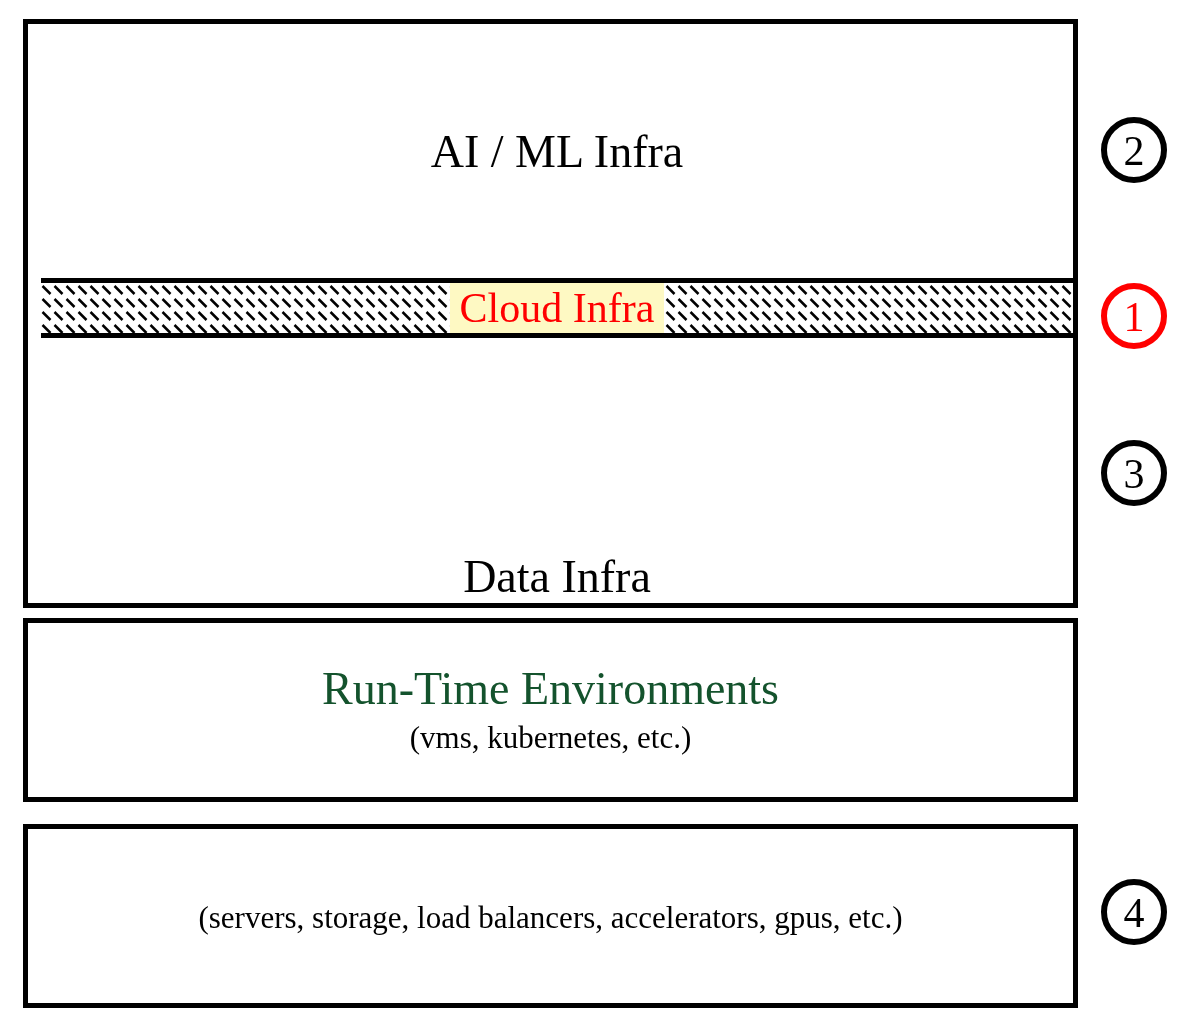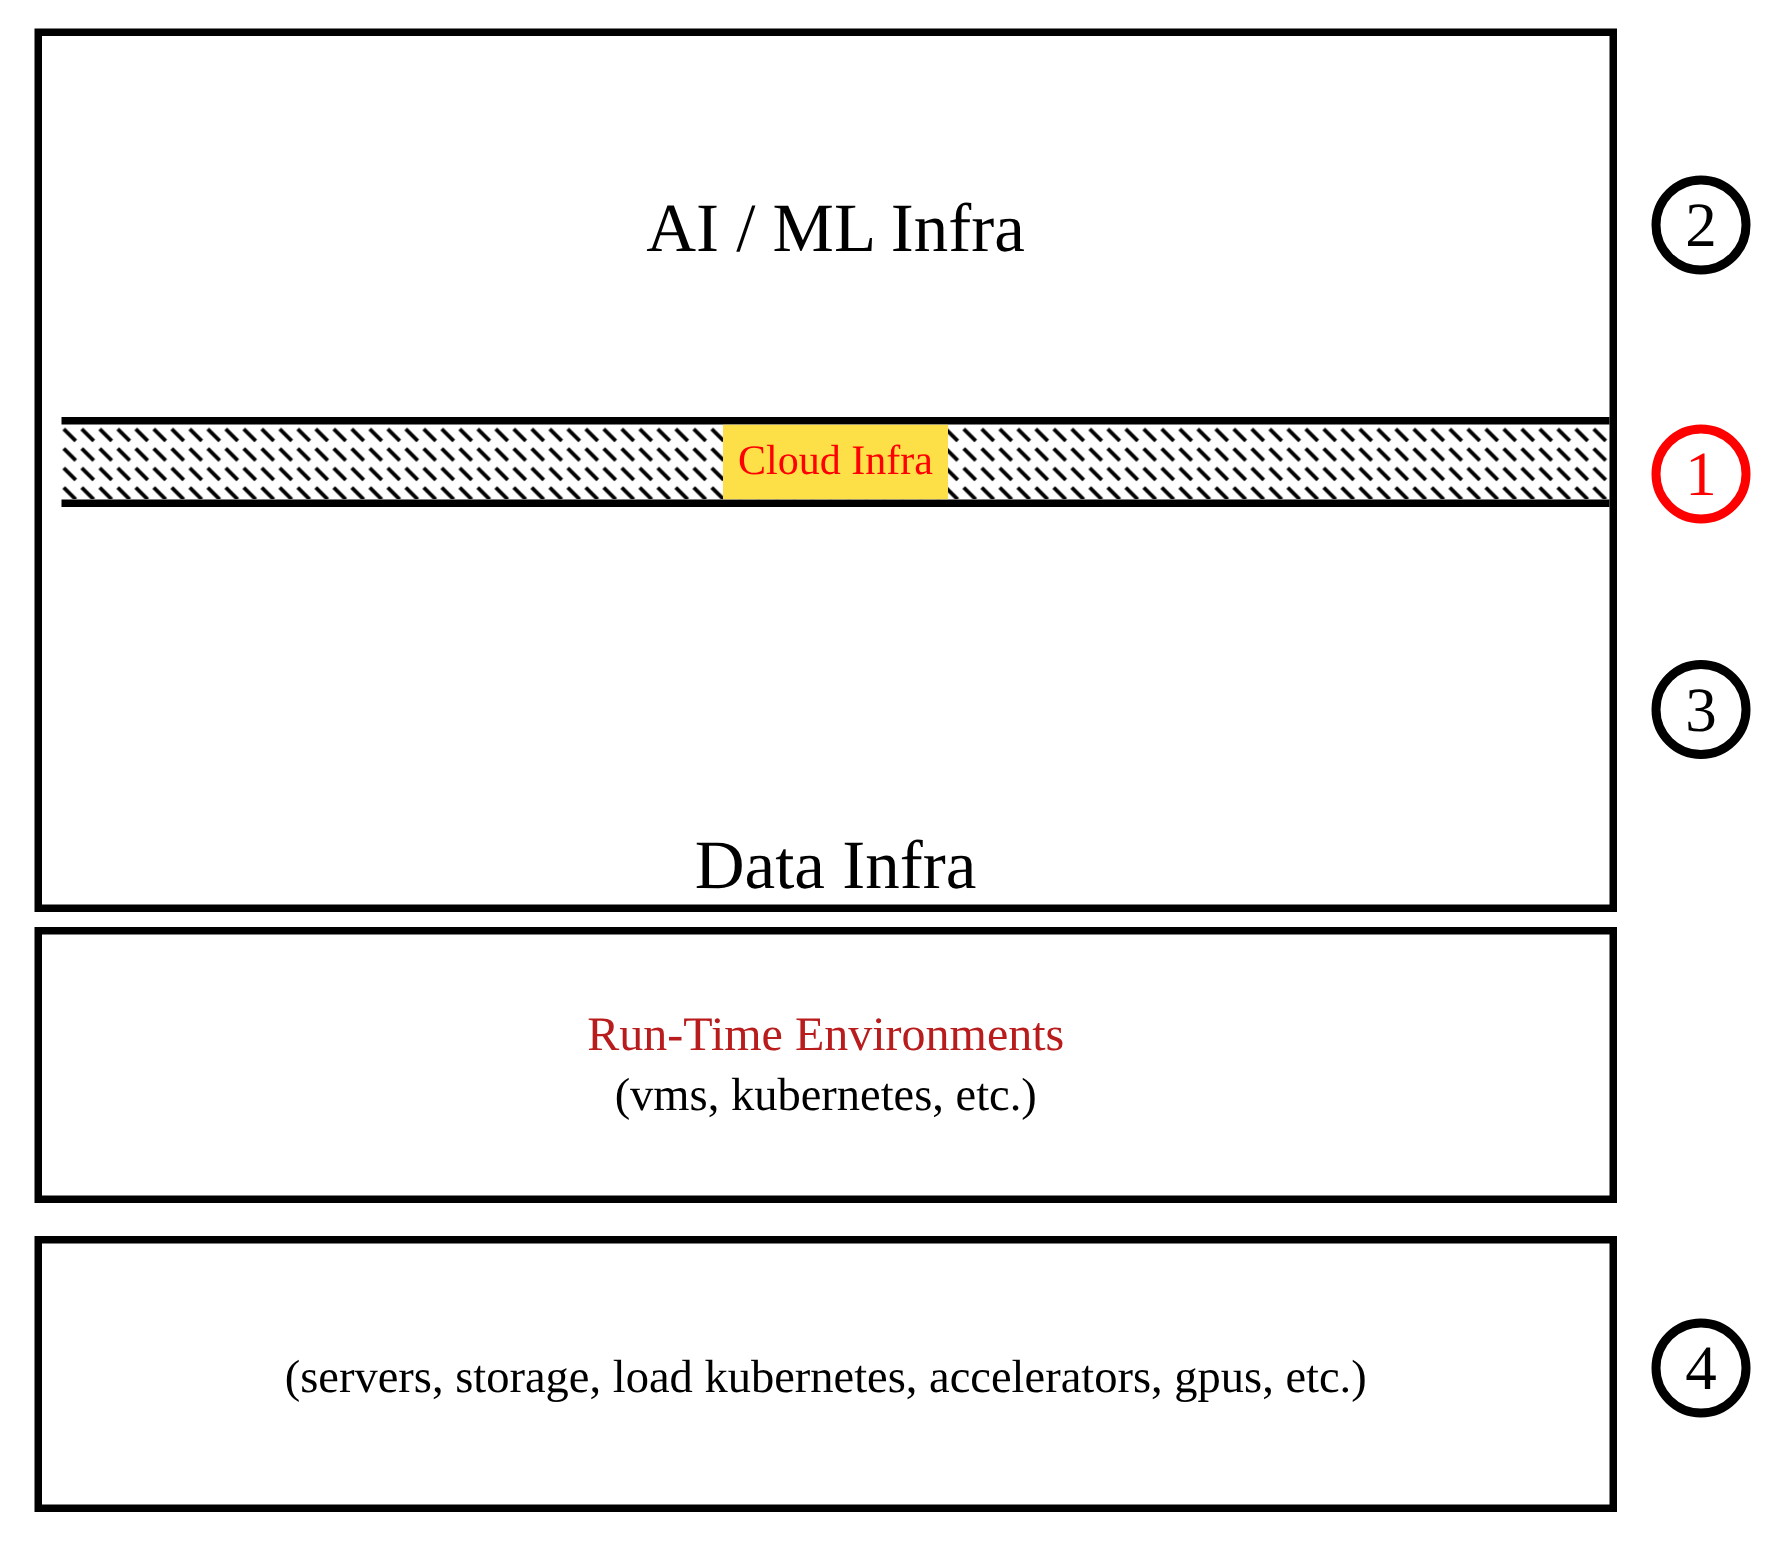--- a/index.html
+++ b/index.html
@@ -50,45 +50,45 @@
   }
   .hatch-svg {
     position: absolute;
     left: 0; top: 0;
     width: 100%; height: 100%;
     display: block;
   }
   .cloud-label {
     position: relative;
     z-index: 2;
-    background: #fde047;
-    font-size: 28px;
+    background: #fef9c3;
+    font-size: 42px;
     line-height: 50px;
     padding: 0 10px;
     white-space: nowrap;
   }
 
   
   .plain-box {
     position: absolute;
     left: 23px;
     width: 1055px; height: 184px;
     border: 5px solid #000;
     display: flex;
     flex-direction: column;
     align-items: center;
     justify-content: center;
     background: #fff;
   }
   .box-runtime { top: 618px; }
   .box-compute { top: 824px; }
   .box-title {
-    font-size: 32px;
+    font-size: 46px;
     line-height: 1.1;
-    color: #b91c1c;
+    color: #14532d;
     white-space: nowrap;
   }
   .box-subtitle {
     font-size: 31px;
     line-height: 1.2;
     margin-top: 4px;
     color: #000;
     white-space: nowrap;
     text-align: right;
   }
@@ -140,21 +140,21 @@
       <span class="layer-title">Data Infra</span>
     </div>
   </div>
 
   <div class="plain-box box-runtime">
     <div class="box-title">Run-Time Environments</div>
     <div class="box-subtitle">(vms, kubernetes, etc.)</div>
   </div>
 
   <div class="plain-box box-compute">
-    <div class="box-subtitle">(servers, storage, load kubernetes, accelerators, gpus, etc.)</div>
+    <div class="box-subtitle">(servers, storage, load balancers, accelerators, gpus, etc.)</div>
   </div>
 
   <div class="badge badge-pos-2" style="border-color: rgb(0, 0, 0);">
     <span class="badge-num" style="color: rgb(0, 0, 0);">2</span>
   </div>
 
   <div class="badge badge-pos-1" style="border-color: rgb(255, 0, 0);">
     <span class="badge-num" style="color: rgb(255, 0, 0);">1</span>
   </div>
 

